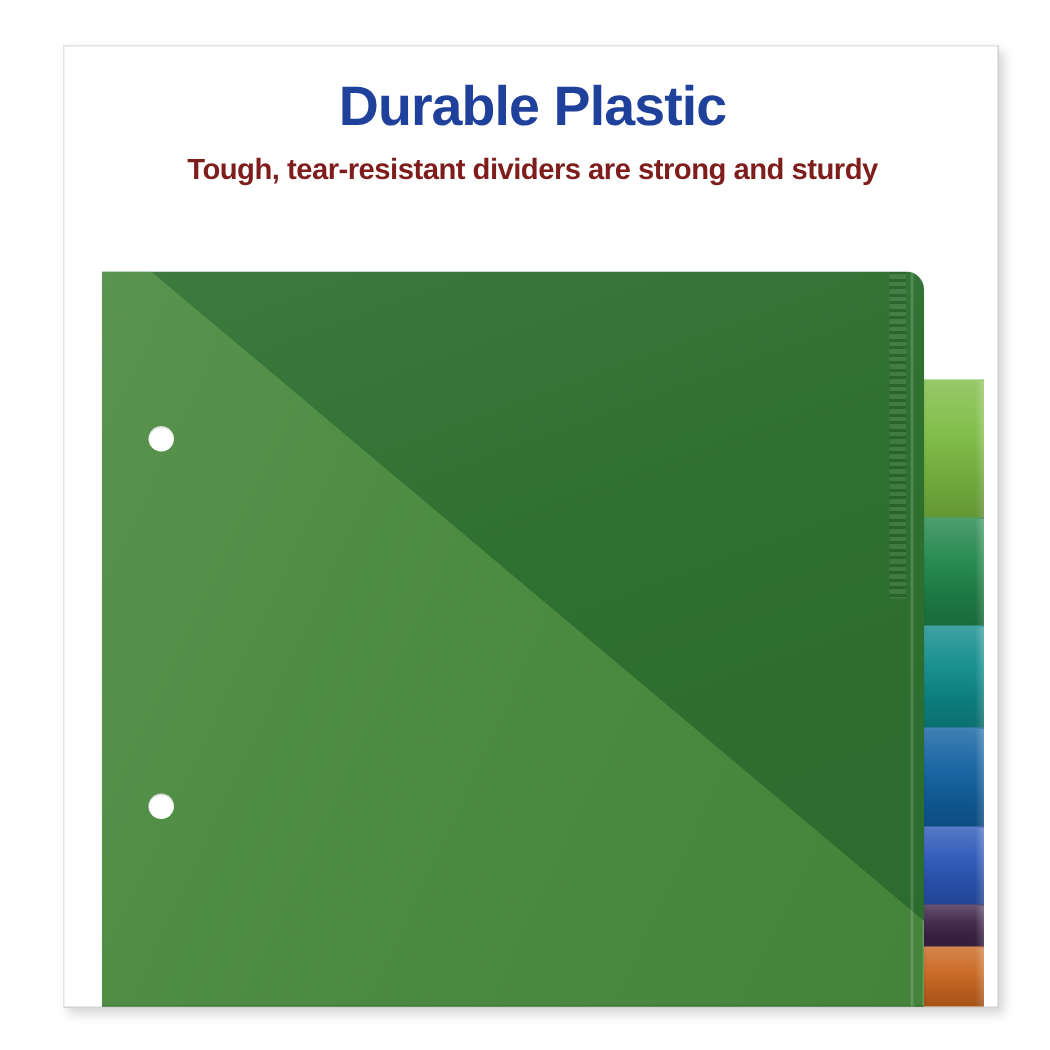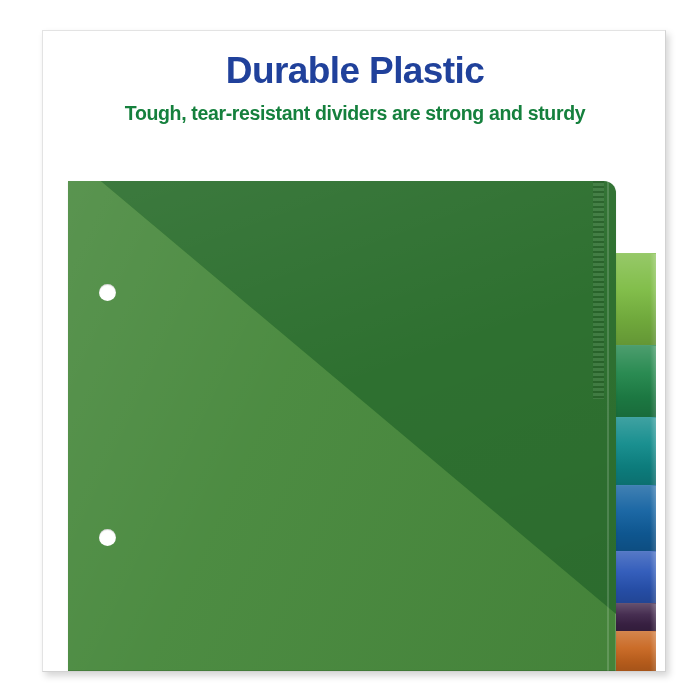--- a/index.html
+++ b/index.html
@@ -209,21 +209,21 @@
 </style>
 </head>
 <body>
 
 <div id="stage">
 
   <div id="card">
 
     <div id="headline-block">
       <h1 id="headline" style="color: rgb(32, 65, 155);">Durable Plastic</h1>
-      <p id="subhead" style="color: #15803d;">
+      <p id="subhead" style="color: #7f1d1d;">
         <span class="sub-line">Tough, tear-resistant dividers are strong and sturdy</span>
       </p>
     </div>
 
     <div id="product-photo">
 
       <div id="tab-stack">
         <div class="tab" style="top: 30px; height: 92px; background: rgb(124, 187, 66);"></div>
         <div class="tab" style="top: 122px; height: 72px; background: rgb(31, 133, 73);"></div>
         <div class="tab" style="top: 194px; height: 68px; background: rgb(14, 138, 138);"></div>

